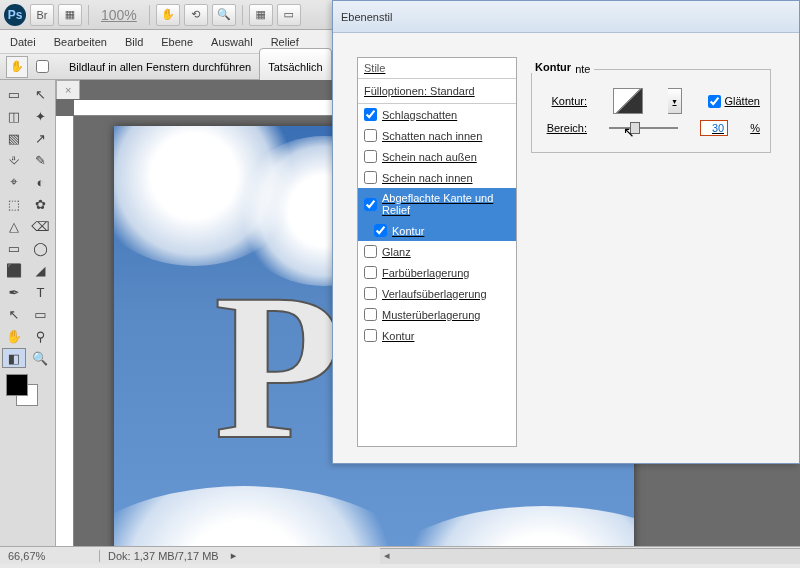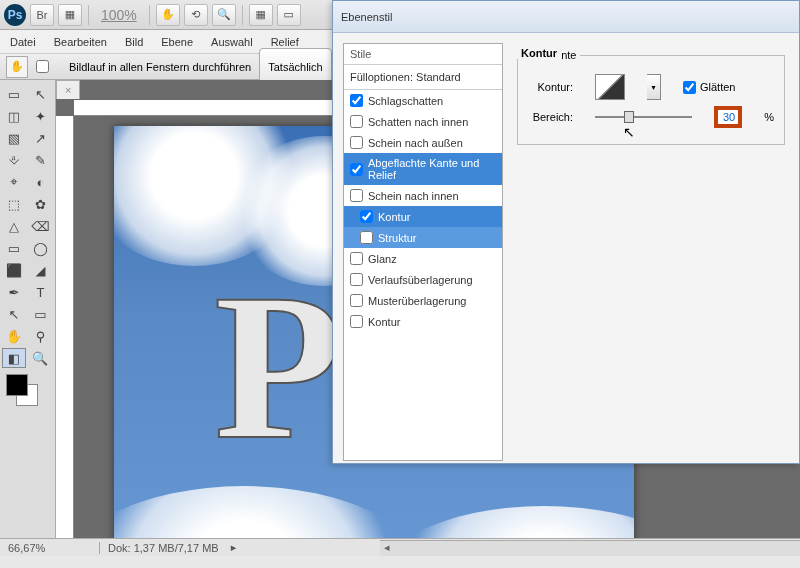--- a/index.html
+++ b/index.html
@@ -40,48 +40,48 @@
 .doc-tab { position: absolute; top: 0; left: 0; background: #eee; border: 1px solid #aaa; border-bottom: none; padding: 3px 8px; font-size: 10px; color: #333; display: flex; gap: 6px; align-items: center; }
 .doc-tab .close { color: #888; }
 .ruler-h { position: absolute; top: 20px; left: 18px; right: 0; height: 16px; background: #fff; border-bottom: 1px solid #888; }
 .ruler-v { position: absolute; top: 36px; left: 0; width: 18px; bottom: 0; background: #fff; border-right: 1px solid #888; }
 .canvas-wrap { position: absolute; top: 36px; left: 18px; right: 0; bottom: 0; background: #6b6b6b; overflow: hidden; }
 .canvas { position: absolute; top: 10px; left: 40px; width: 520px; height: 470px; background: linear-gradient(180deg,#3a6fb5 0%,#5a8ac5 40%,#6a9ad5 100%); box-shadow: 0 0 8px rgba(0,0,0,0.5); overflow: hidden; }
 .cloud { position: absolute; border-radius: 50%; background: radial-gradient(circle,#fff 30%,rgba(255,255,255,0.7) 55%,rgba(255,255,255,0) 70%); }
 .letter-p { position: absolute; top: 120px; left: 100px; font-family: "Times New Roman", serif; font-size: 210px; font-weight: bold; color: #e8e8e8; text-shadow: 2px 2px 0 #000, -1px -1px 0 #666, 0 0 10px rgba(0,0,0,0.6), inset 0 0 10px #888; -webkit-text-stroke: 2px #555; }
 
 
-.status-bar { position: absolute; bottom: 12px; left: 0; right: 0; height: 18px; background: #e4e4e4; border-top: 1px solid #aaa; display: flex; align-items: center; font-size: 10px; color: #555; }
+.status-bar { position: absolute; bottom: 4px; left: 0; right: 0; height: 18px; background: #e4e4e4; border-top: 1px solid #aaa; display: flex; align-items: center; font-size: 10px; color: #555; }
 .status-zoom { width: 100px; padding: 0 8px; border-right: 1px solid #aaa; }
 .status-doc { padding: 0 8px; }
 .scrollbar-h { position: absolute; right: 0; bottom: 0; left: 380px; height: 16px; background: #ddd; border-top: 1px solid #aaa; }
 
 
 .dialog { position: absolute; top: 0; left: 332px; right: 0; height: 464px; background: #f4f4f4; border: 1px solid #7a9ac0; box-shadow: -2px 2px 6px rgba(0,0,0,0.2); }
 .dialog-title { height: 32px; background: linear-gradient(#eaf0f8,#d6e2f0); border-bottom: 1px solid #b0c0d8; padding: 0 8px; display: flex; align-items: center; color: #333; font-size: 11px; }
-.dialog-body { display: flex; padding: 10px; gap: 10px; height: calc(100% - 24px); }
+.dialog-body { display: flex; padding: 24px; gap: 10px; height: calc(100% - 24px); text-decoration: underline; }
 .styles-panel { width: 160px; border: 1px solid #aaa; background: #fff; }
 .styles-head { padding: 4px 6px; border-bottom: 1px solid #ccc; color: #555; }
 .fill-opts { padding: 6px; border-bottom: 1px solid #ccc; color: #333; }
 .style-row { padding: 4px 6px; display: flex; align-items: center; gap: 5px; color: #333; }
 .style-row.selected { background: #3d87d6; color: #fff; }
 .style-row.sub { padding-left: 16px; background: #5a9ae0; color: #fff; }
 .style-row.sub.sel { background: #3d87d6; }
 .style-row input[type=checkbox] { margin: 0; }
 .right-panel { flex: 1; padding: 4px; }
 .group-title { font-weight: bold; margin-bottom: 4px; display: inline-block; background: #f4f4f4; padding: 0 4px; position: relative; z-index: 2; }
 .fieldset { border: 1px solid #bbb; padding: 12px 10px 10px 10px; margin-top: -8px; position: relative; }
 .fieldset-legend { position: absolute; top: -7px; left: 8px; background: #f4f4f4; padding: 0 4px; font-size: 11px; }
-.fld-row { display: flex; align-items: center; gap: 22px; margin: 6px 0; }
+.fld-row { display: flex; align-items: center; gap: 22px; margin: 6px 0; justify-content: space-between; }
 .fld-label { width: 45px; text-align: right; }
 .contour-thumb { width: 30px; height: 26px; border: 1px solid #888; background: linear-gradient(135deg,#fff 0%,#fff 48%,#888 50%,#888 52%,#333 54%,#333 100%); }
 .dropdown-arrow { width: 14px; height: 26px; border: 1px solid #888; border-left: none; background: linear-gradient(#fff,#ddd); display: flex; align-items: center; justify-content: center; font-size: 8px; }
 .slider { flex: 1; max-width: 100px; height: 2px; background: #888; position: relative; }
 .slider-thumb { position: absolute; top: -5px; left: 30%; width: 10px; height: 12px; background: #ddd; border: 1px solid #666; }
-.num-input { width: 28px; border: 4px solid #c2410c; background: #fff; text-align: right; padding: 1px 3px; color: #06c; }
+.num-input { width: 28px; border: 1px solid #c2410c; background: #fff; text-align: right; padding: 1px 3px; color: #06c; }
 .cursor-arrow { position: absolute; top: 124px; left: 623px; font-size: 14px; color: #000; z-index: 100; pointer-events: none; }
 </style>
 </head>
 <body>
 
 <div class="top-toolbar">
   <div class="ps-icon">Ps</div>
   <div class="tb-btn">Br</div>
   <div class="tb-btn">▦</div>
   <div class="tb-sep"></div>
@@ -190,39 +190,39 @@
             <span>Schlagschatten</span>
           </div>
           <div class="style-row">
             <input type="checkbox" style="">
             <span>Schatten nach innen</span>
           </div>
           <div class="style-row">
             <input type="checkbox" style="">
             <span>Schein nach außen</span>
           </div>
+          <div class="style-row">
+            <input type="checkbox" style="">
+            <span>Schein nach innen</span>
+          </div>
           <div class="style-row selected">
             <input type="checkbox" checked="" style="">
             <span>Abgeflachte Kante und Relief</span>
           </div>
-          <div class="style-row">
-            <input type="checkbox" style="">
-            <span>Schein nach innen</span>
-          </div>
           <div class="style-row sub sel">
             <input type="checkbox" checked="" style="">
             <span>Kontur</span>
           </div>
-          <div class="style-row sub">
-            <input type="checkbox" style="">
-            <span>Struktur</span>
-          </div>
           <div class="style-row">
             <input type="checkbox" style="">
             <span>Glanz</span>
+          </div>
+          <div class="style-row">
+            <input type="checkbox" style="">
+            <span>Farbüberlagerung</span>
           </div>
           <div class="style-row">
             <input type="checkbox" style="">
             <span>Verlaufsüberlagerung</span>
           </div>
           <div class="style-row">
             <input type="checkbox" style="">
             <span>Musterüberlagerung</span>
           </div>
           <div class="style-row">

